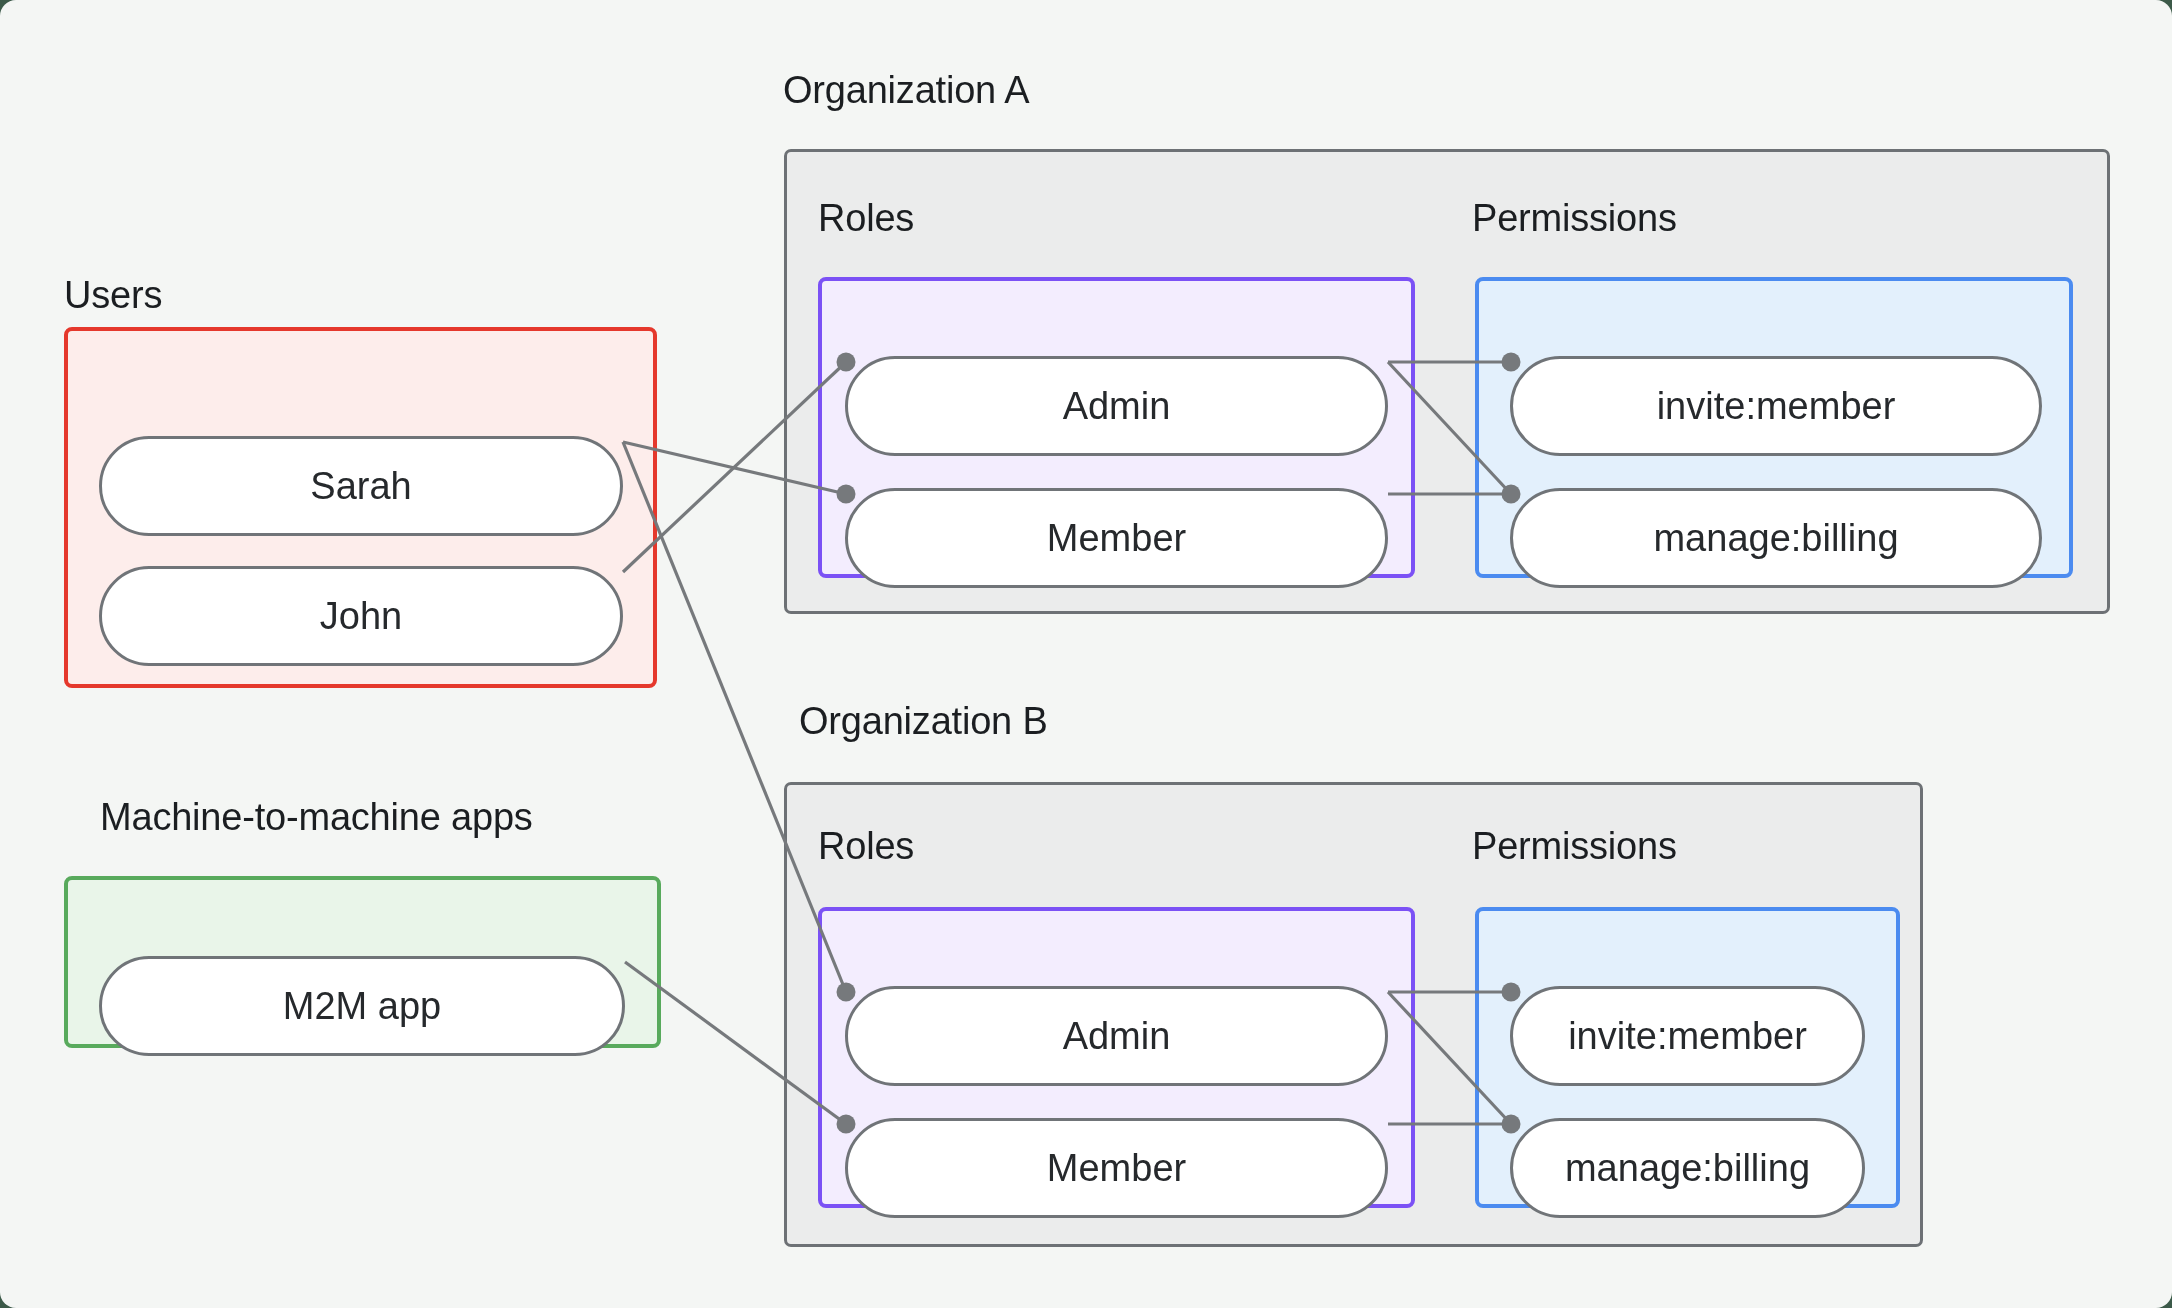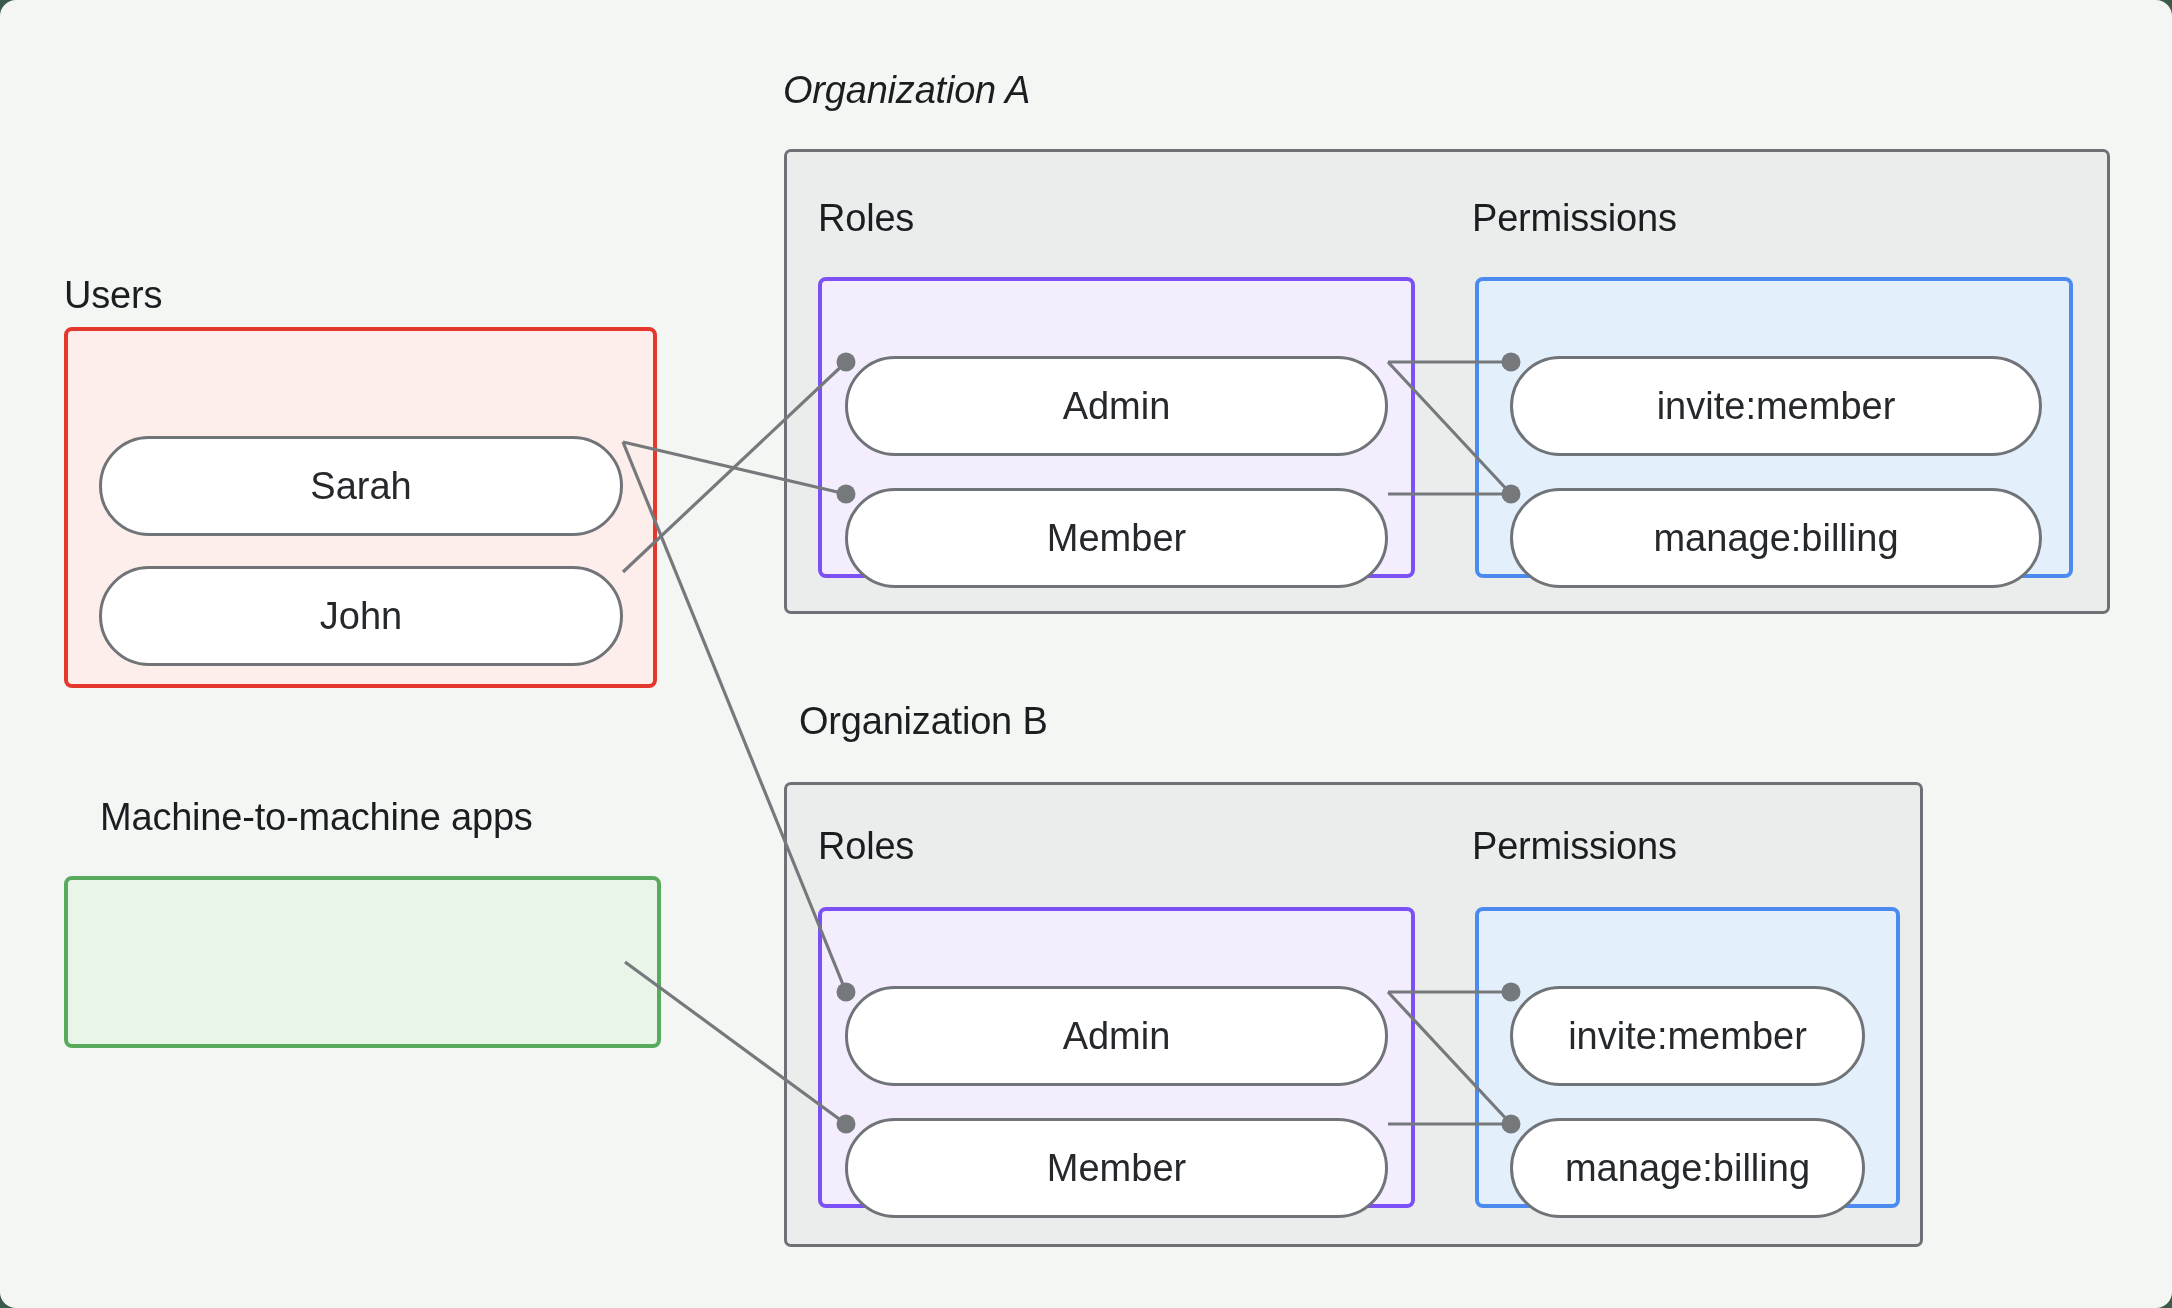--- a/index.html
+++ b/index.html
@@ -71,22 +71,25 @@
   <div class="zone users" style="left:64px;top:327px;width:593px;height:361px;"></div>
   <div class="pill" style="left:99px;top:392px;width:524px;">
     <span>Sarah</span>
   </div>
   <div class="pill" style="left:99px;top:522px;width:524px;">
     <span>John</span>
   </div>
 
   <div class="group-title" style="left:68px;top:795px;margin-left:32px;">Machine-to-machine apps</div>
   <div class="zone m2m" style="left:64px;top:876px;width:597px;height:172px;"></div>
+  <div class="pill" style="left:99px;top:912px;width:526px;">
+    <span>M2M app</span>
+  </div>
 
-  <div class="group-title" style="left:783px;top:68px;font-style:italic;">Organization A</div>
+  <div class="group-title" style="left:783px;top:68px;">Organization A</div>
   <div class="zone org" style="left:784px;top:149px;width:1326px;height:465px;"></div>
   <div class="group-title" style="left:818px;top:196px;">Roles</div>
   <div class="group-title" style="left:1472px;top:196px;">Permissions</div>
   <div class="zone roles" style="left:818px;top:277px;width:597px;height:301px;"></div>
   <div class="zone perms" style="left:1475px;top:277px;width:598px;height:301px;"></div>
 
   <div class="pill" style="left:845px;top:312px;width:543px;">
     <span>Admin</span>
   </div>
   <div class="pill" style="left:845px;top:444px;width:543px;">

